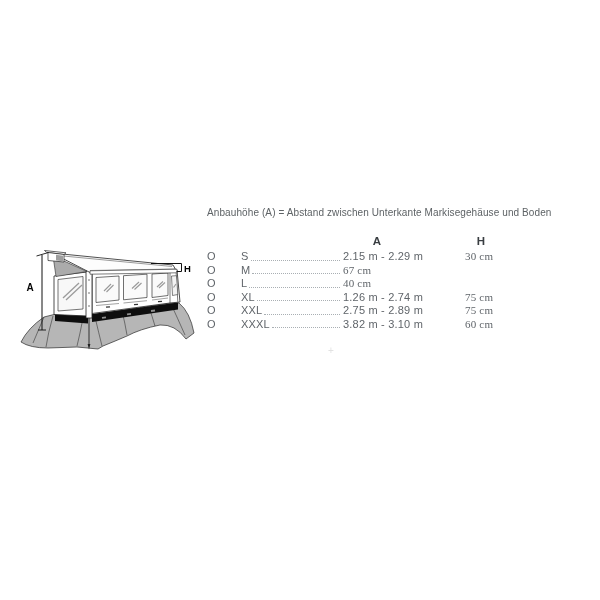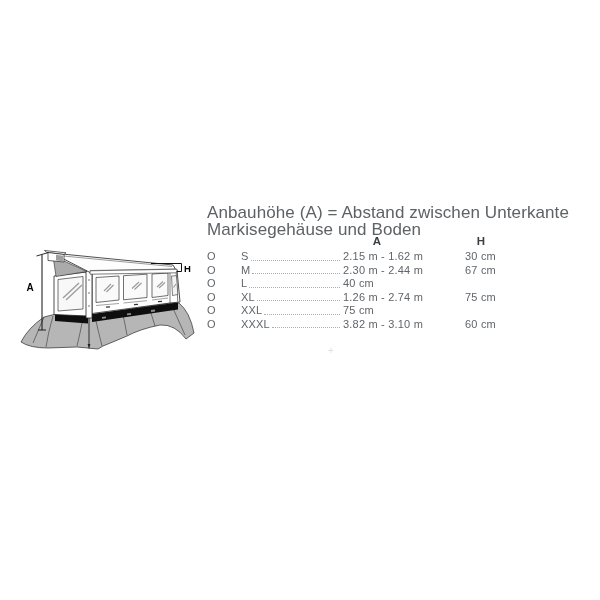--- a/index.html
+++ b/index.html
@@ -3,41 +3,41 @@
 <meta charset="utf-8">
 <style>
   html,body { margin:0; padding:0; }
   body {
     width:600px; height:600px; background:#ffffff; position:relative;
     overflow:hidden; font-family:"Liberation Sans", sans-serif;
   }
   .illustration { position:absolute; left:10px; top:238px; }
   .desc {
     position:absolute; left:207px; top:205px; width:382px;
-    font-size:17px; line-height:16.5px; color:#5d6265; letter-spacing:.1px;
+    font-size:10px; line-height:16.5px; color:#5d6265; letter-spacing:.1px;
   }
   .col-header {
     position:absolute; top:235px; font-size:11.5px; font-weight:bold;
     color:#393e42; text-align:center; letter-spacing:.2px;
   }
   .col-header.a { left:343px; width:68px; }
   .col-header.h { left:464px; width:34px; }
   .rows { position:absolute; left:207px; top:250px; width:300px; }
   .row {
     display:flex; height:13.5px; line-height:13.5px;
     font-size:11px; color:#60656a; letter-spacing:.2px;
   }
   .marker { width:34px; }
   .sizewrap { width:102px; display:flex; }
   .leader {
     flex:1; align-self:flex-end; height:0;
     border-bottom:1.4px dotted #a9afb3; margin:0 3px 3px 2px;
   }
   .aval { width:122px; }
-  .hval { flex:1; }
+  .hval { flex:1;font-family:Liberation Serif, serif; }
   .faint-mark {
     position:absolute; left:328px; top:345px;
     color:#e2e2e2; font-size:10px;
   }
 </style>
 </head>
 <body>
 
 <svg class="illustration" width="195" height="122" viewBox="10 238 195 122">
 
@@ -149,30 +149,29 @@
 <div class="col-header a">A</div>
 <div class="col-header h">H</div>
 
 <div class="rows">
   <div class="row">
     <span class="marker">O</span>
     <span class="sizewrap">
         <span>S</span>
         <span class="leader"></span>
       </span>
-    <span class="aval">2.15 m - 1.62 m</span>
+    <span class="aval">2.15 m - 2.29 m</span>
     <span class="hval">30 cm</span>
   </div>
   <div class="row">
     <span class="marker">O</span>
     <span class="sizewrap">
         <span>M</span>
         <span class="leader"></span>
       </span>
-    <span class="aval">2.30 m - 2.44 m</span>
     <span class="hval">67 cm</span>
   </div>
   <div class="row">
     <span class="marker">O</span>
     <span class="sizewrap">
         <span>L</span>
         <span class="leader"></span>
       </span>
     <span class="hval">40 cm</span>
   </div>
@@ -184,20 +183,21 @@
       </span>
     <span class="aval">1.26 m - 2.74 m</span>
     <span class="hval">75 cm</span>
   </div>
   <div class="row">
     <span class="marker">O</span>
     <span class="sizewrap">
         <span>XXL</span>
         <span class="leader"></span>
       </span>
+    <span class="aval">2.75 m - 2.89 m</span>
     <span class="hval">75 cm</span>
   </div>
   <div class="row">
     <span class="marker">O</span>
     <span class="sizewrap">
         <span>XXXL</span>
         <span class="leader"></span>
       </span>
     <span class="aval">3.82 m - 3.10 m</span>
     <span class="hval">60 cm</span>

